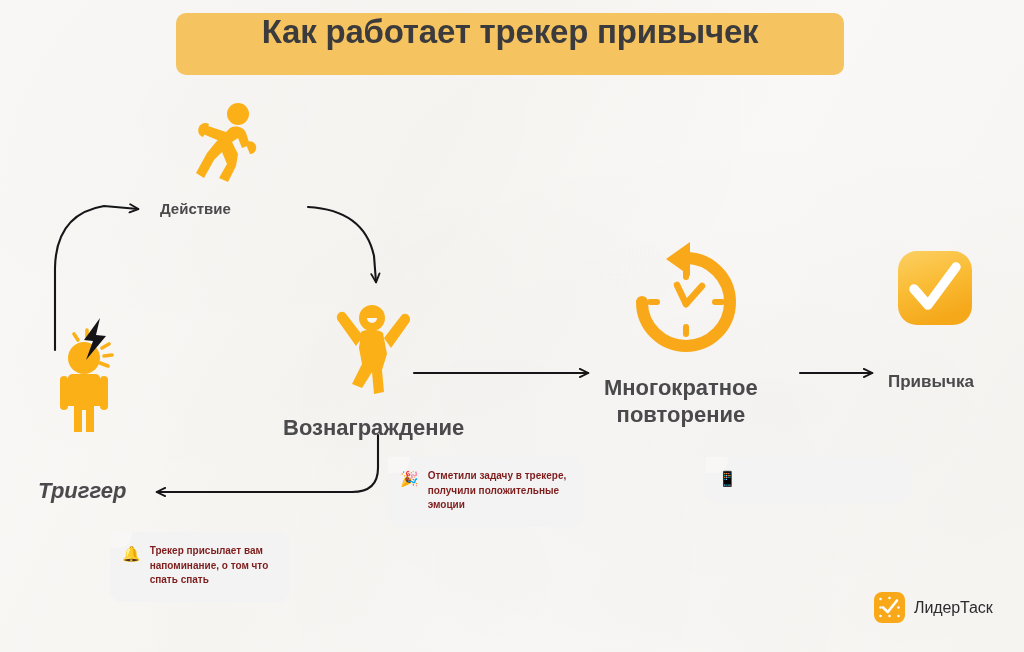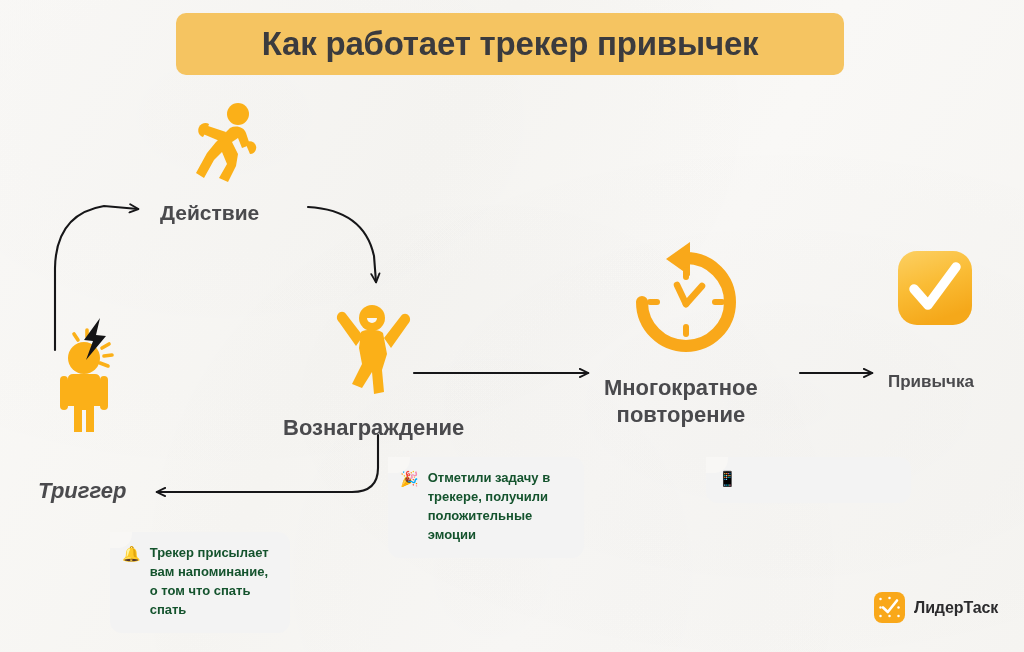--- a/index.html
+++ b/index.html
@@ -27,40 +27,40 @@
   
   .title-chip {
     position: absolute;
     left: 176px;
     top: 13px;
     width: 668px;
     height: 62px;
     background: #f5c461;
     border-radius: 10px;
     display: flex;
-    align-items: center;
+    align-items: flex-start;
     justify-content: center;
   }
   .title-text {
     font-size: 33px;
     font-weight: 700;
     color: #3b3b3e;
     letter-spacing: -0.2px;
     white-space: nowrap;
   }
 
   
   .node-label {
     position: absolute;
     font-weight: 700;
     color: #4a4a4d;
     white-space: pre;
     line-height: 1.22;
   }
-  #label-action   { left: 160px; top: 200px; font-size: 21px; }
+  #label-action   { left: 160px; top: 200px; font-size: 15px; }
   #label-trigger  { left: 38px;  top: 478px; font-size: 22px; font-style: italic; }
   #label-reward   { left: 283px; top: 415px; font-size: 22px; }
   #label-repeat   { left: 604px; top: 375px; font-size: 22px; text-align: center; }
   #label-habit    { left: 888px; top: 372px; font-size: 17px; }
 
   
   .icon-abs { position: absolute; }
   #icon-runner   { left: 192px; top: 102px; }
   #icon-trigger  { left: 56px;  top: 316px; }
   #icon-reward   { left: 332px; top: 292px; }
@@ -95,42 +95,42 @@
     background: #f8f7f5;
     border-bottom-right-radius: 14px;
   }
   .callout-emoji {
     font-size: 15px;
     line-height: 1.25;
     flex: 0 0 auto;
     margin-top: 1px;
   }
   .callout-text {
-    font-size: 13px;
+    font-size: 10px;
     font-weight: 700;
-    color: #14532d;
+    color: #7f1d1d;
     line-height: 1.45;
     white-space: pre-line;
   }
   #callout-trigger { left: 110px; top: 532px; width: 180px; }
   #callout-reward  { left: 388px; top: 457px; width: 196px; }
   #callout-repeat  { left: 706px; top: 457px; width: 205px; }
 
   
   #brand {
     position: absolute;
     left: 874px;
     top: 592px;
     display: flex;
     align-items: center;
     gap: 9px;
   }
   #brand-name {
     font-size: 16px;
-    font-weight: 700;
+    font-weight: 400;
     color: #2c2c2e;
     letter-spacing: -0.1px;
     text-align: center;
   }
 </style>
 </head>
 <body>
 
 <div id="stage">
 

